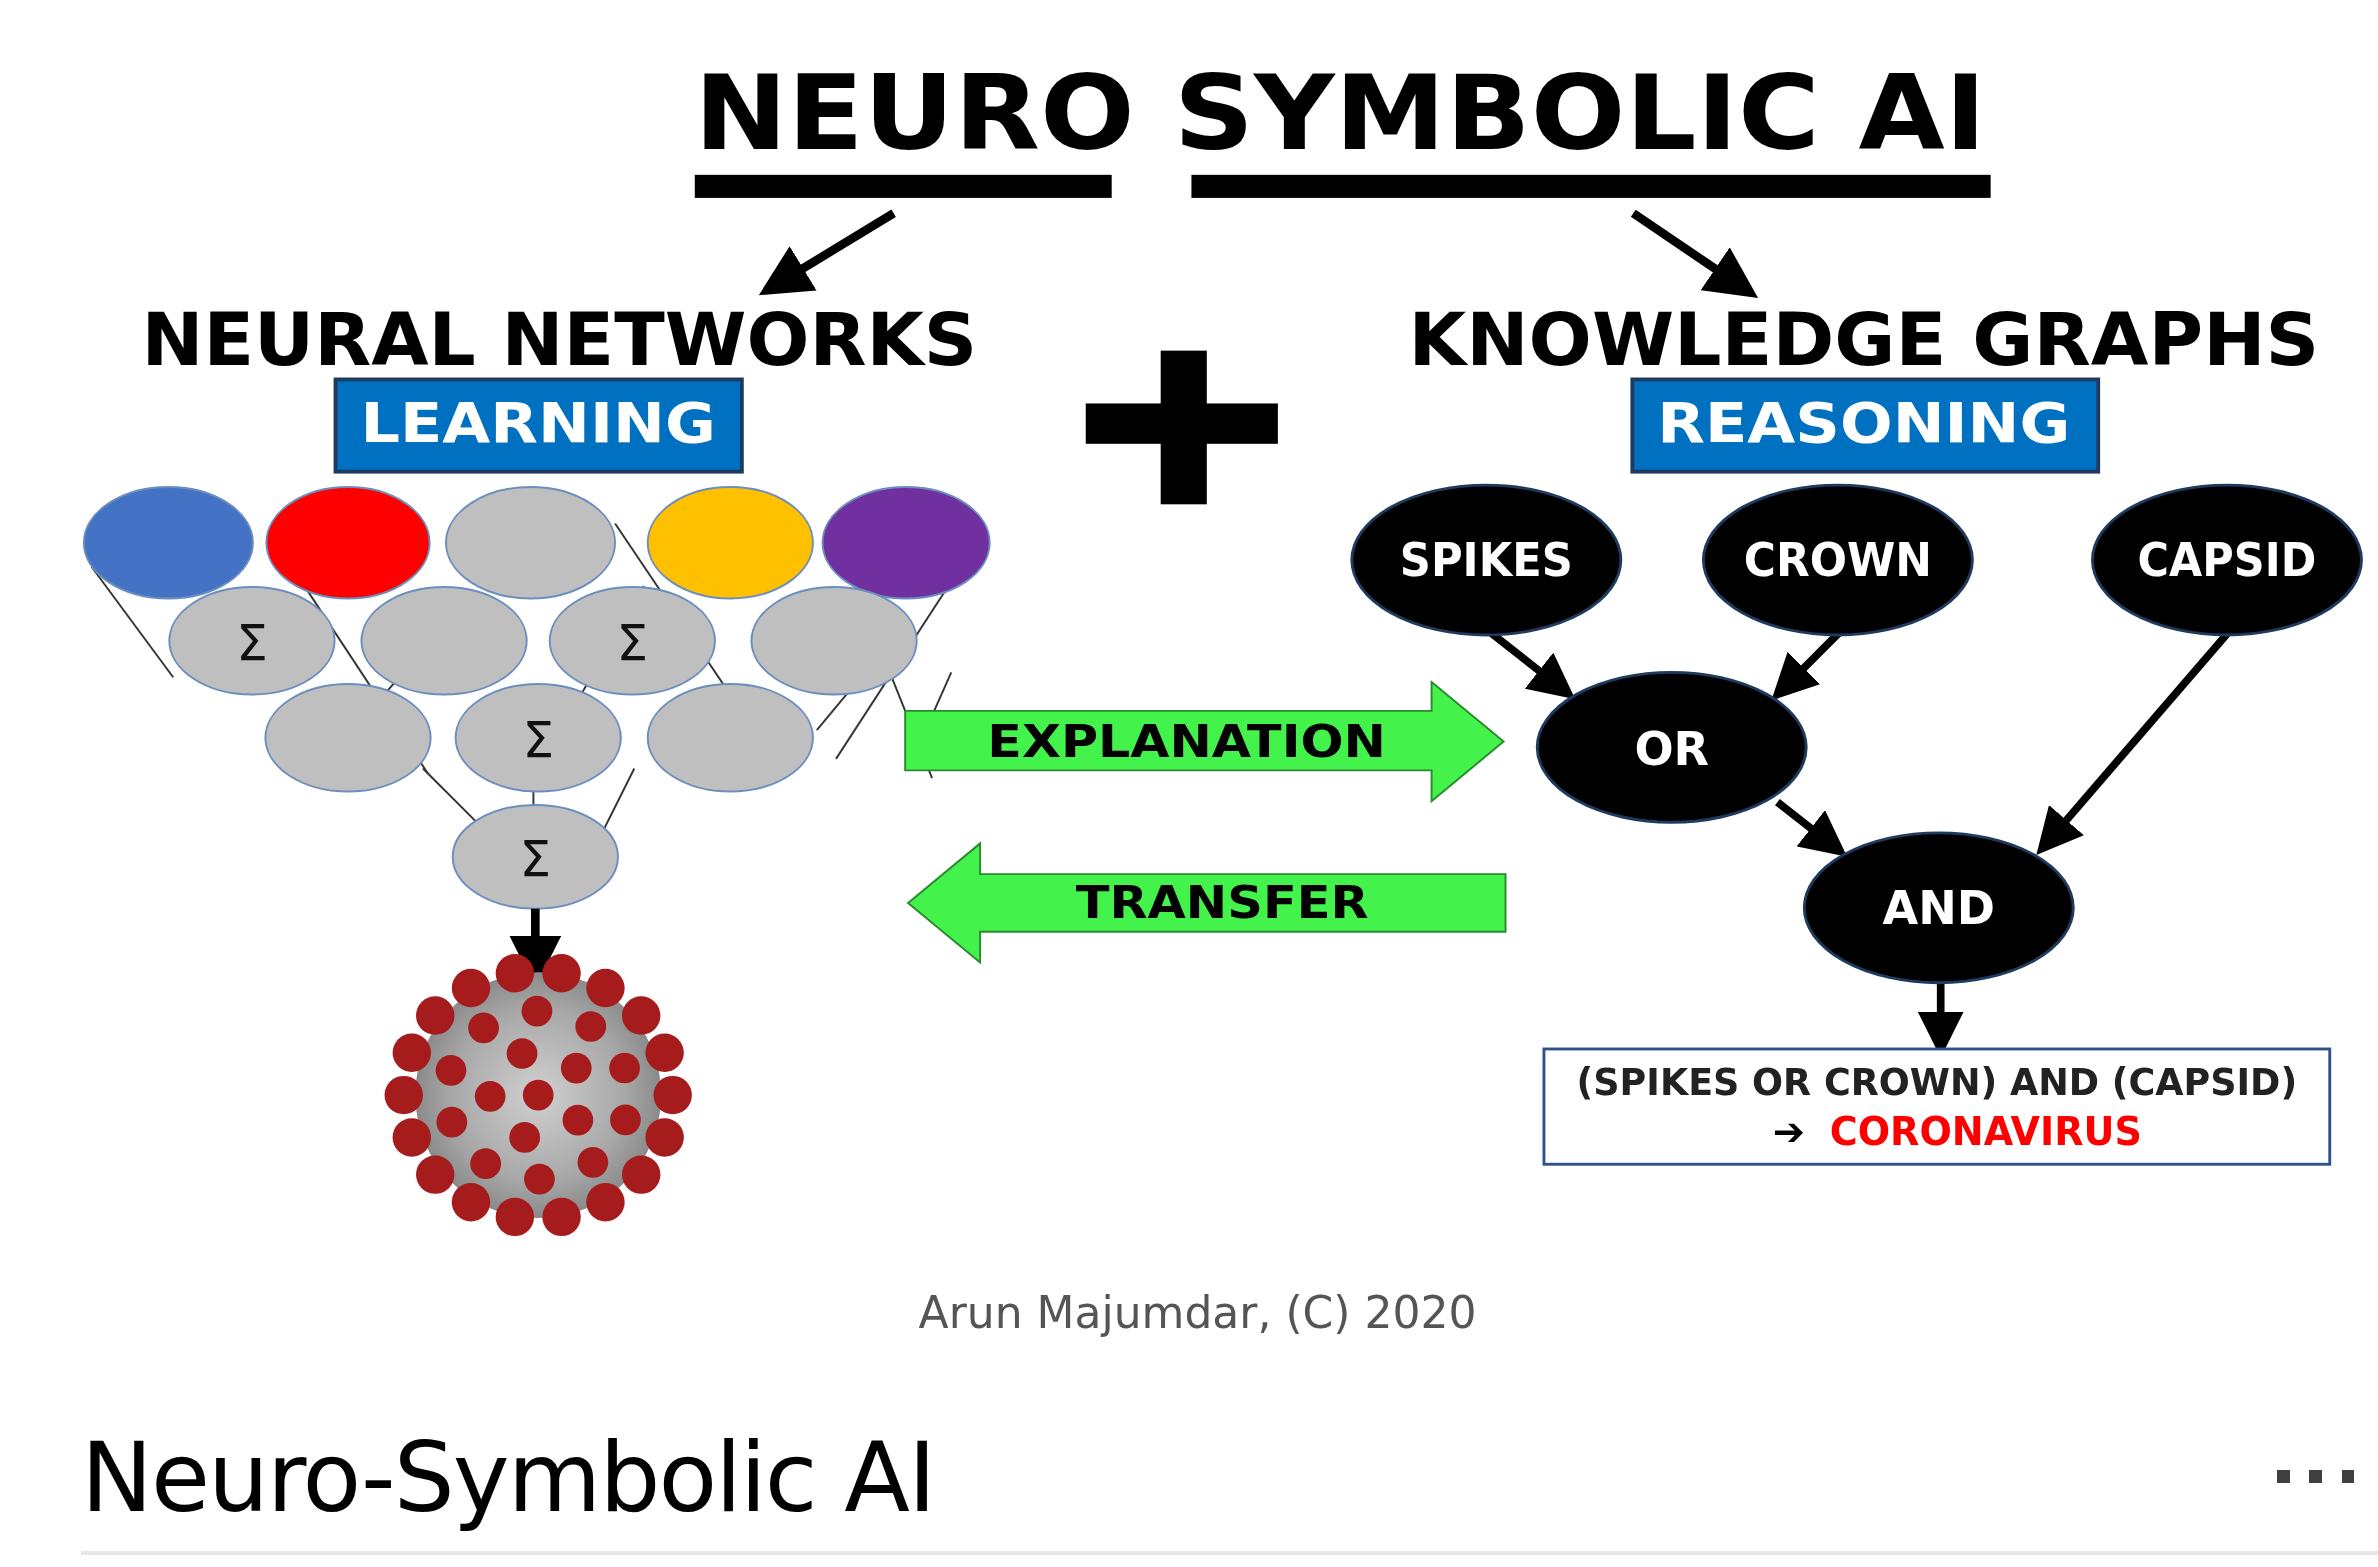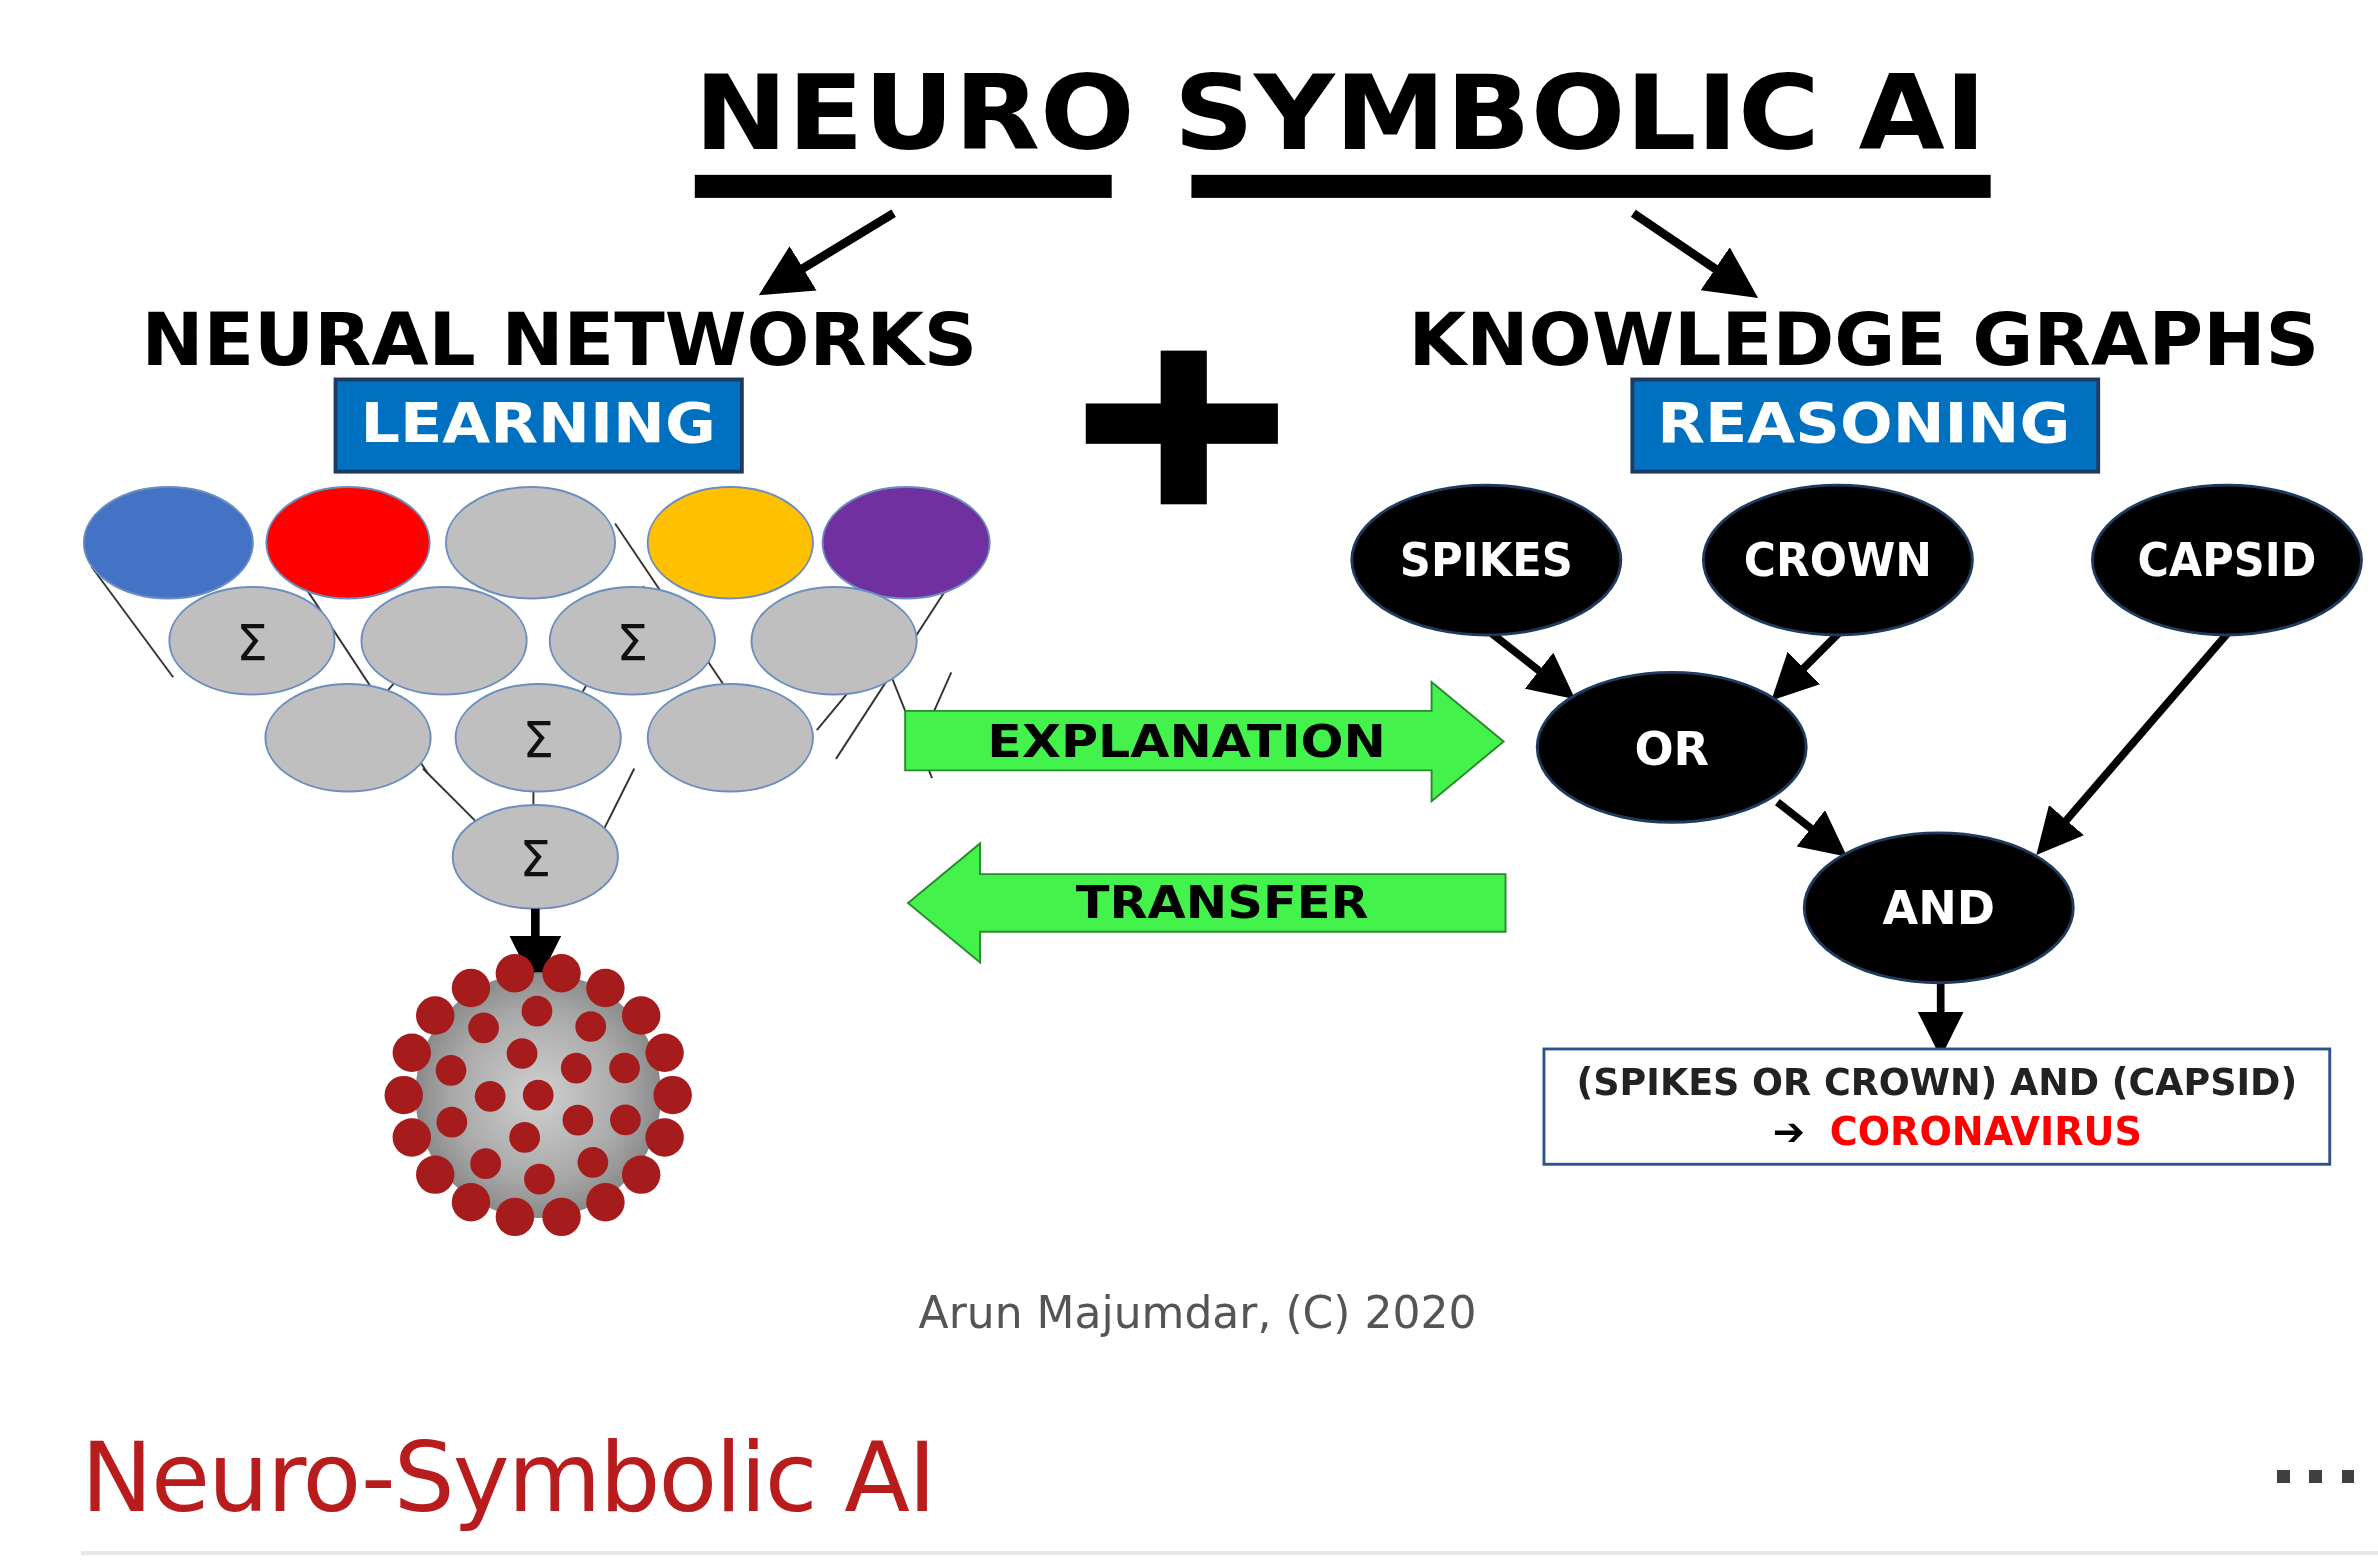--- a/index.html
+++ b/index.html
@@ -1,20 +1,20 @@
 <!DOCTYPE html>
 <html><head>
 <meta charset="utf-8">
 <style>
   html, body { margin:0; padding:0; background:#ffffff; }
   body { width:2379px; height:1568px; position:relative; overflow:hidden; font-family:"Liberation Sans", sans-serif; }
   #diagram { position:absolute; left:0; top:0; width:2379px; height:1268px; }
   .bold { font-family:"DejaVu Sans", sans-serif; font-weight:bold; }
   #caption { position:absolute; left:8px; width:2379px; top:1287px; text-align:center; font-size:44px; color:#555555; font-family:"DejaVu Sans", sans-serif; }
-  #heading { position:absolute; left:81px; top:1422px; font-size:96px; color:#b91c1c; font-family:"DejaVu Sans", sans-serif; letter-spacing:-1.9px; }
+  #heading { position:absolute; left:81px; top:1422px; font-size:96px; color:#000000; font-family:"DejaVu Sans", sans-serif; letter-spacing:-1.9px; }
   #more { position:absolute; left:2277px; top:1470px; width:77px; height:23px; display:flex; justify-content:space-between; cursor:pointer; }
   #more span { width:12.5px; height:12.5px; background:#404040; display:block; }
   #divider { position:absolute; left:81px; right:0; top:1551px; height:3.8px; background:#e8e8e8; }
 </style>
 </head>
 <body>
 
 <svg id="diagram" viewBox="0 0 2476 1320" width="2379" height="1268" xmlns="http://www.w3.org/2000/svg">
   <defs>
     <marker id="ah" markerWidth="6" markerHeight="6" refX="4" refY="3" orient="auto" markerUnits="strokeWidth">

